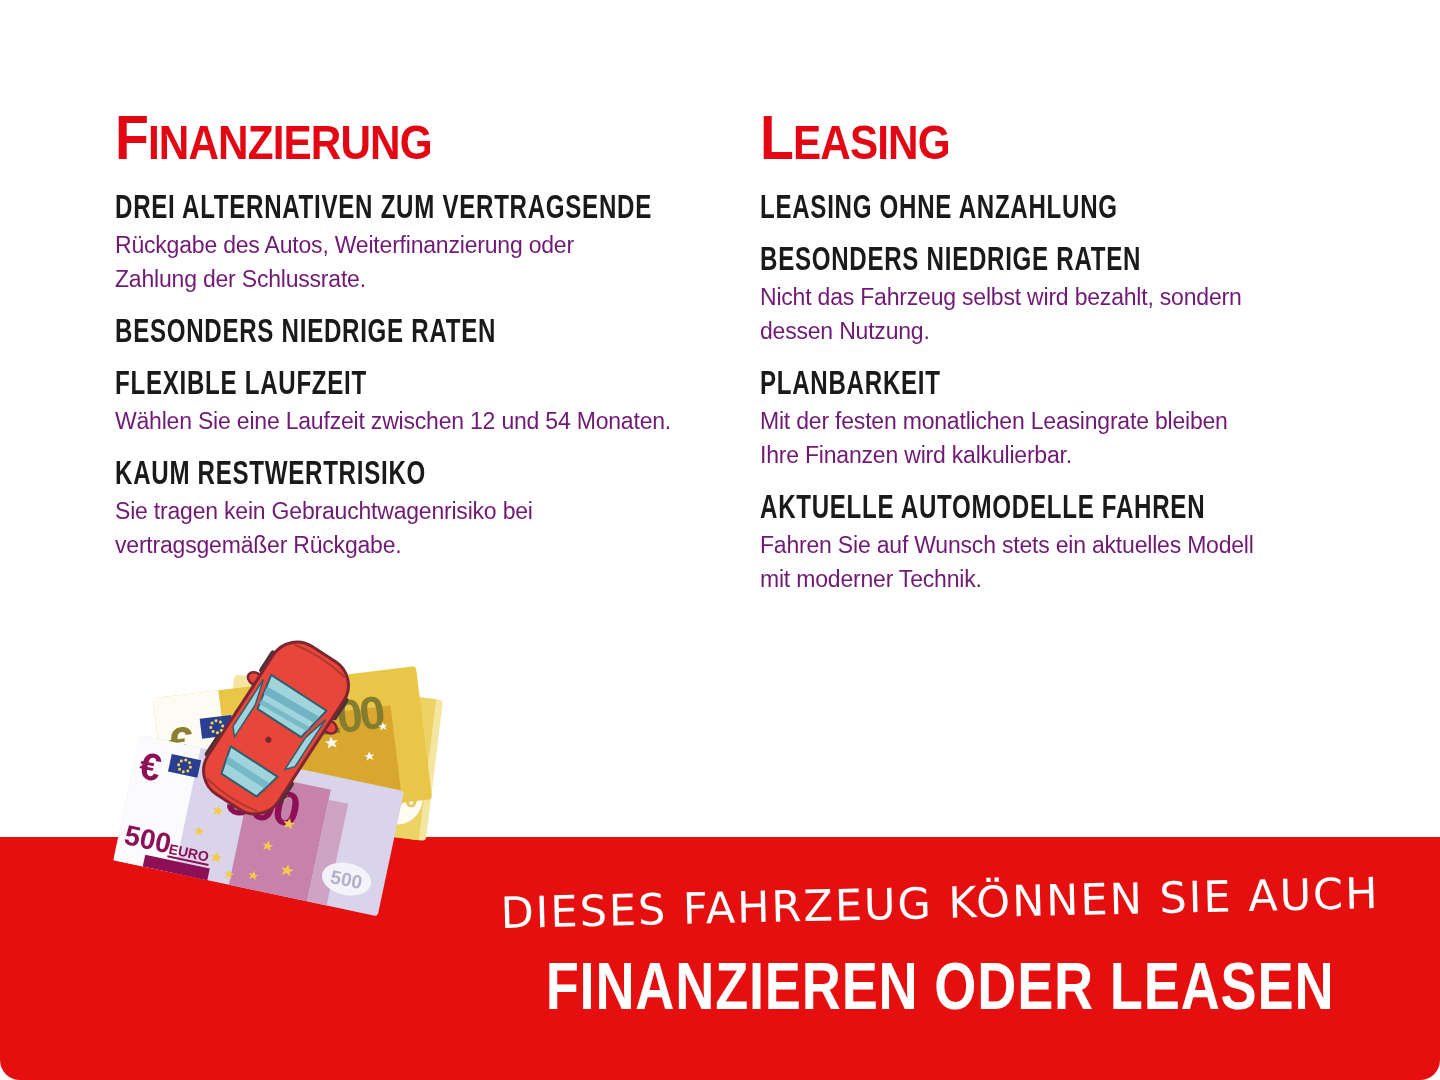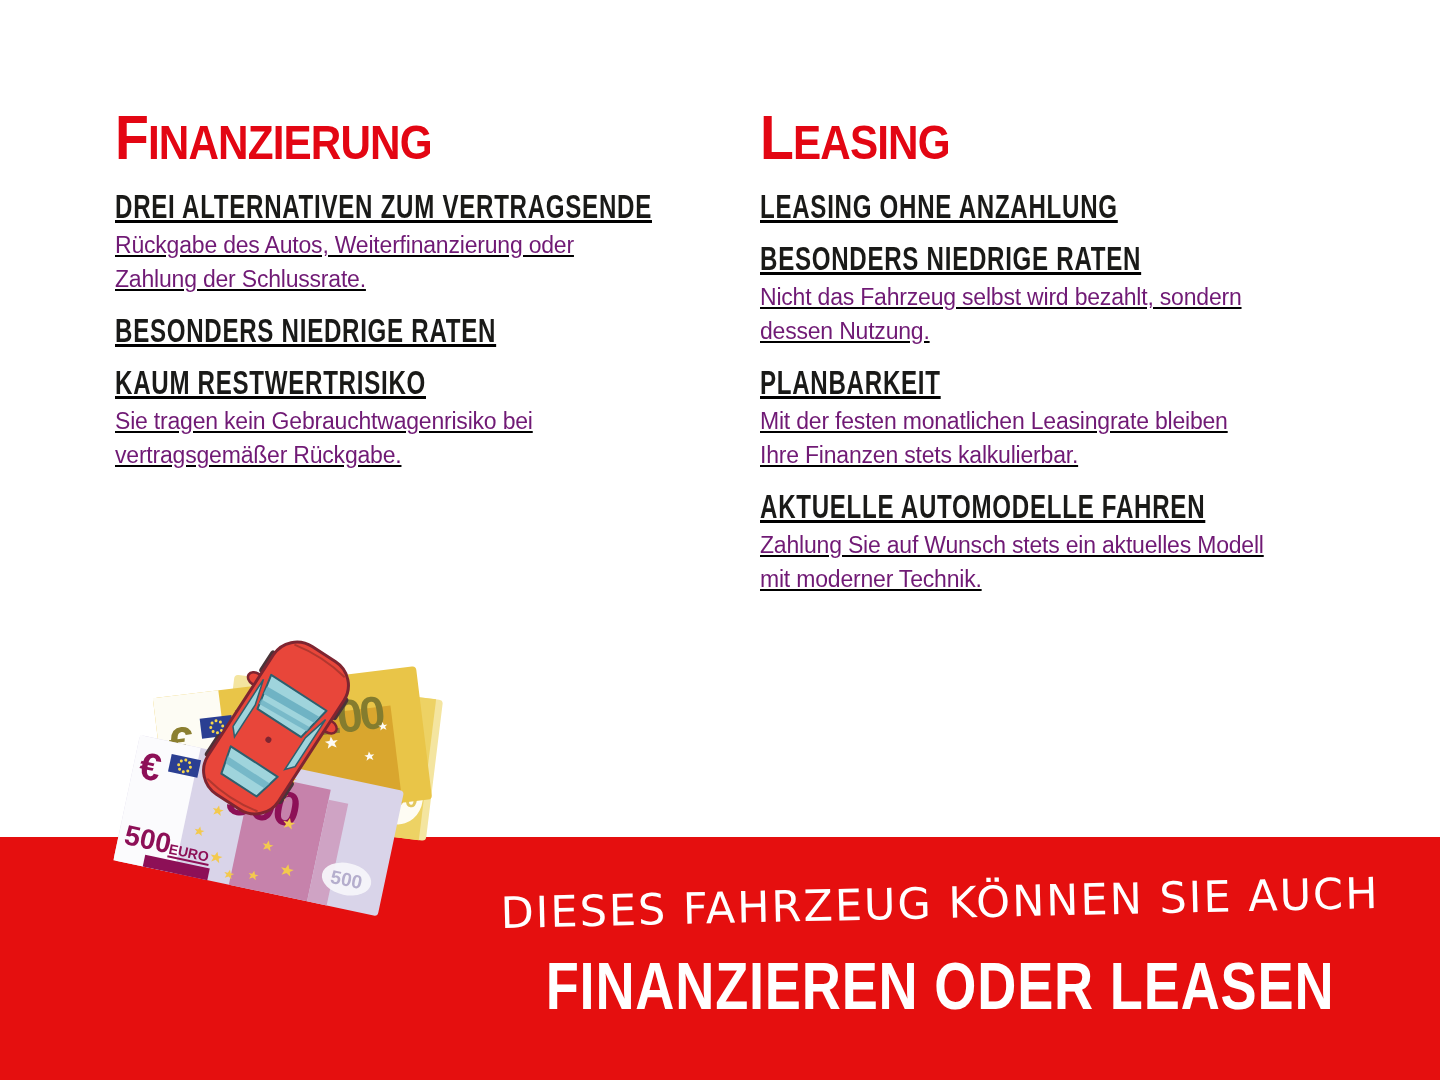--- a/index.html
+++ b/index.html
@@ -1,32 +1,32 @@
 <!DOCTYPE html>
 <html><head>
 <meta charset="utf-8">
 <style>
   html,body{margin:0;padding:0;background:#fff;}
   #app{position:relative;width:1440px;height:1080px;background:#ffffff;overflow:hidden;
-       font-family:"Liberation Sans",sans-serif;}
+       font-family:"Liberation Sans",sans-serif;border-radius:20px;}
 
   
   .band{position:absolute;left:0;top:837px;width:1440px;height:243px;background:#e50f0f;}
 
   
   .col{position:absolute;top:104px;}
   .col-left{left:115px;width:648px;}
   .col-right{left:760px;width:625px;}
 
   .col-title{margin:0 0 14px 0;display:block;color:#e30613;font-weight:700;
              font-size:48px;line-height:66px;letter-spacing:-1px;text-transform:uppercase;
              transform:scaleX(0.88);transform-origin:left center;white-space:nowrap;}
   .col-title::first-letter{font-size:63px;}
 
-  .sec{margin:12px 0 18px 0;text-decoration:underline;}
+  .sec{margin:12px 0 18px 0;}
   .sec h3{margin:0 0 4px 0;color:#1a1a18;font-weight:700;font-size:33px;line-height:34px;
           letter-spacing:1px;transform:scaleX(0.73);transform-origin:left center;white-space:nowrap;}
   .sec p{margin:0;color:#701a75;font-size:23px;line-height:34px;letter-spacing:-0.2px;
          white-space:pre-line;}
 
   
   .banner-line1{position:absolute;left:450px;top:878px;width:980px;text-align:center;
                 color:#ffffff;font-family:"DejaVu Sans",sans-serif;font-size:43px;
                 letter-spacing:2px;transform:rotate(-1.3deg);white-space:nowrap;}
   .banner-line2{position:absolute;left:450px;top:948px;width:980px;text-align:center;
@@ -49,45 +49,49 @@
 
     <div class="sec">
       <h3>DREI ALTERNATIVEN ZUM VERTRAGSENDE</h3>
       <p>Rückgabe des Autos, Weiterfinanzierung oder
 Zahlung der Schlussrate.</p>
     </div>
     <div class="sec">
       <h3>BESONDERS NIEDRIGE RATEN</h3>
     </div>
     <div class="sec">
+      <h3>FLEXIBLE LAUFZEIT</h3>
+      <p>Wählen Sie eine Laufzeit zwischen 12 und 54 Monaten.</p>
+    </div>
+    <div class="sec">
       <h3>KAUM RESTWERTRISIKO</h3>
       <p>Sie tragen kein Gebrauchtwagenrisiko bei
 vertragsgemäßer Rückgabe.</p>
     </div>
   </section>
 
   <section class="col col-right">
     <h2 class="col-title">Leasing</h2>
 
     <div class="sec">
       <h3>LEASING OHNE ANZAHLUNG</h3>
     </div>
     <div class="sec">
       <h3>BESONDERS NIEDRIGE RATEN</h3>
       <p>Nicht das Fahrzeug selbst wird bezahlt, sondern
 dessen Nutzung.</p>
     </div>
     <div class="sec">
       <h3>PLANBARKEIT</h3>
       <p>Mit der festen monatlichen Leasingrate bleiben
-Ihre Finanzen stets kalkulierbar.</p>
+Ihre Finanzen wird kalkulierbar.</p>
     </div>
     <div class="sec">
       <h3>AKTUELLE AUTOMODELLE FAHREN</h3>
-      <p>Zahlung Sie auf Wunsch stets ein aktuelles Modell
+      <p>Fahren Sie auf Wunsch stets ein aktuelles Modell
 mit moderner Technik.</p>
     </div>
   </section>
 
   <svg class="illus" viewBox="0 0 360 310" aria-hidden="true">
     <defs>
       <path id="star" d="M0,-10 L2.9,-3.1 L10,-3.1 L4.5,1.2 L6.9,8.1 L0,4 L-6.9,8.1 L-4.5,1.2 L-10,-3.1 L-2.9,-3.1 Z"></path>
       <g id="euring" fill="#f7d64a">
         <circle cx="0" cy="-6" r="1.5"></circle>
           <circle cx="4.2" cy="-4.2" r="1.5"></circle>

